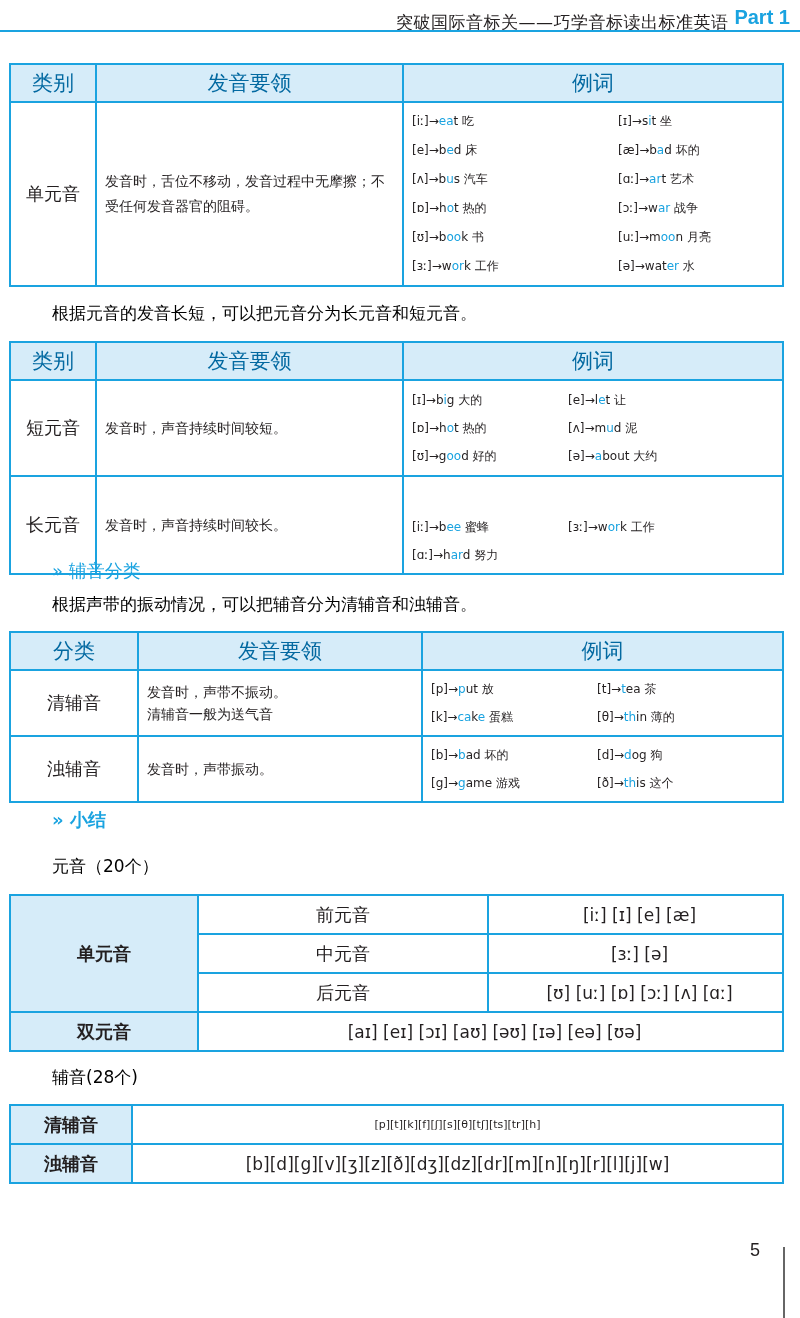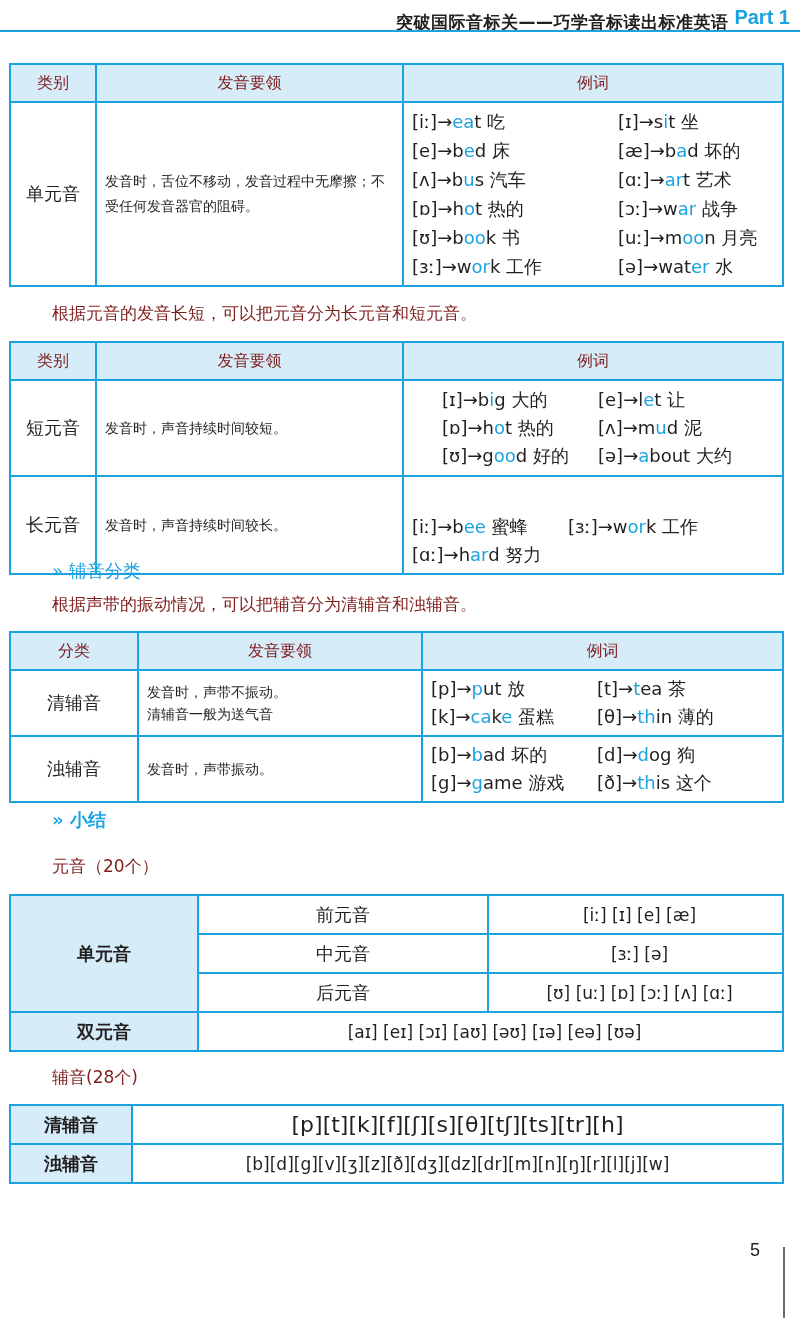--- a/index.html
+++ b/index.html
@@ -1,34 +1,34 @@
 <!DOCTYPE html>
 <html><head>
 <meta charset="utf-8">
 <style>
   html, body { margin:0; padding:0; background:#ffffff; }
   body { width:800px; height:1318px; position:relative; overflow:hidden;
          font-family:"DejaVu Sans","Liberation Sans",sans-serif; color:#231f20; }
   .hdr { position:absolute; top:4px; right:10px; height:26px; display:flex; align-items:center; }
-  .hdr-title { font-weight:bold; font-size:17px; color:#231f20; letter-spacing:0.5px;margin-top:11px; }
+  .hdr-title { font-weight:normal; font-size:17px; color:#231f20; letter-spacing:0.5px;margin-top:11px; }
   .hdr-part { font-weight:bold; font-size:20px; color:#1aa3e0; margin-left:6px; font-family:"Liberation Sans",sans-serif;text-align:center; }
   .hdr-line { position:absolute; top:30px; left:0; width:800px; height:2px; background:#1aa3e0; }
 
   table { border-collapse:collapse; position:absolute; }
   td, th { border:2px solid #1aa3e0; padding:0; }
-  th { background:#d6ecf9; font-weight:normal; font-size:16px; color:#7f1d1d; height:36px; }
+  th { background:#d6ecf9; font-weight:normal; font-size:21px; color:#0369a1; height:36px; }
   td { font-size:17px; }
   .c { text-align:center; }
   .desc { padding:0 8px; line-height:25px; font-size:14px; }
-  .ex { padding:4px 8px; font-family:"DejaVu Sans",sans-serif; font-size:18px; line-height:28px; }
+  .ex { padding:4px 8px; font-family:"DejaVu Sans",sans-serif; font-size:12px; line-height:28px; }
   .ex-grid { display:grid; column-gap:6px; }
   .hl { color:#1aa3e0; }
   .cat { font-size:18px; }
 
-  .para { position:absolute; left:52px; font-size:17px; color:#7f1d1d; }
+  .para { position:absolute; left:52px; font-size:17px; color:#000000; }
   .sec { position:absolute; left:52px; font-size:18px; color:#1aa3e0; }
 
   .sum td { height:37px;text-align:center; }
   .sum .lbl { background:#d6ecf9; font-weight:bold; text-align:center; font-size:18px; }
   .sum .sub { font-size:18px; }
   .sum .ipa { padding-left:8px; font-size:17px; }
 
   .pnum { position:absolute; top:1240px; left:750px; font-size:18px; font-family:"Liberation Sans",sans-serif; }
   .vline { position:absolute; top:1247px; left:783px; width:2px; height:71px; background:#666; }
 </style>
@@ -77,21 +77,21 @@
   <tbody>
       <tr>
     <th style="width:84px;">类别</th>
     <th style="width:305px;">发音要领</th>
     <th>例词</th>
   </tr>
   <tr style="height:96px;">
     <td class="c cat">短元音</td>
     <td class="desc">发音时，声音持续时间较短。</td>
     <td class="ex">
-      <div class="ex-grid" id="t2ex0" style="grid-template-columns:150px 1fr;margin-left:30px;">
+      <div class="ex-grid" id="t2ex0" style="grid-template-columns:150px 1fr;">
             <div><span>[ɪ]</span><span>→</span><span>b</span><span class="hl">i</span><span>g</span><span> 大的</span></div>
             <div><span>[e]</span><span>→</span><span>l</span><span class="hl">e</span><span>t</span><span> 让</span></div>
             <div><span>[ɒ]</span><span>→</span><span>h</span><span class="hl">o</span><span>t</span><span> 热的</span></div>
             <div><span>[ʌ]</span><span>→</span><span>m</span><span class="hl">u</span><span>d</span><span> 泥</span></div>
             <div><span>[ʊ]</span><span>→</span><span>g</span><span class="hl">oo</span><span>d</span><span> 好的</span></div>
             <div><span>[ə]</span><span>→</span><span></span><span class="hl">a</span><span>bout</span><span> 大约</span></div>
           </div>
     </td>
   </tr>
   <tr style="height:66px;">
@@ -174,21 +174,21 @@
   </tr>
 </tbody>
   </table>
 
 <div class="para" style="top:1066px;">辅音(28个)</div>
 
 <table class="sum" style="top:1104px; left:9px; width:775px;">
   <tbody>
       <tr>
     <td class="lbl" style="width:120px; height:34px;">清辅音</td>
-    <td class="c" style="font-size:22px;">[p][t][k][f][ʃ][s][θ][tʃ][ts][tr][h]</td>
+    <td class="c" style="font-size:11px;">[p][t][k][f][ʃ][s][θ][tʃ][ts][tr][h]</td>
   </tr>
   <tr>
     <td class="lbl" style="height:34px;">浊辅音</td>
     <td class="c" style="font-size:17px;">[b][d][g][v][ʒ][z][ð][dʒ][dz][dr][m][n][ŋ][r][l][j][w]</td>
   </tr>
 </tbody>
   </table>
 
 <div class="pnum">5</div>
 <div class="vline"></div>

